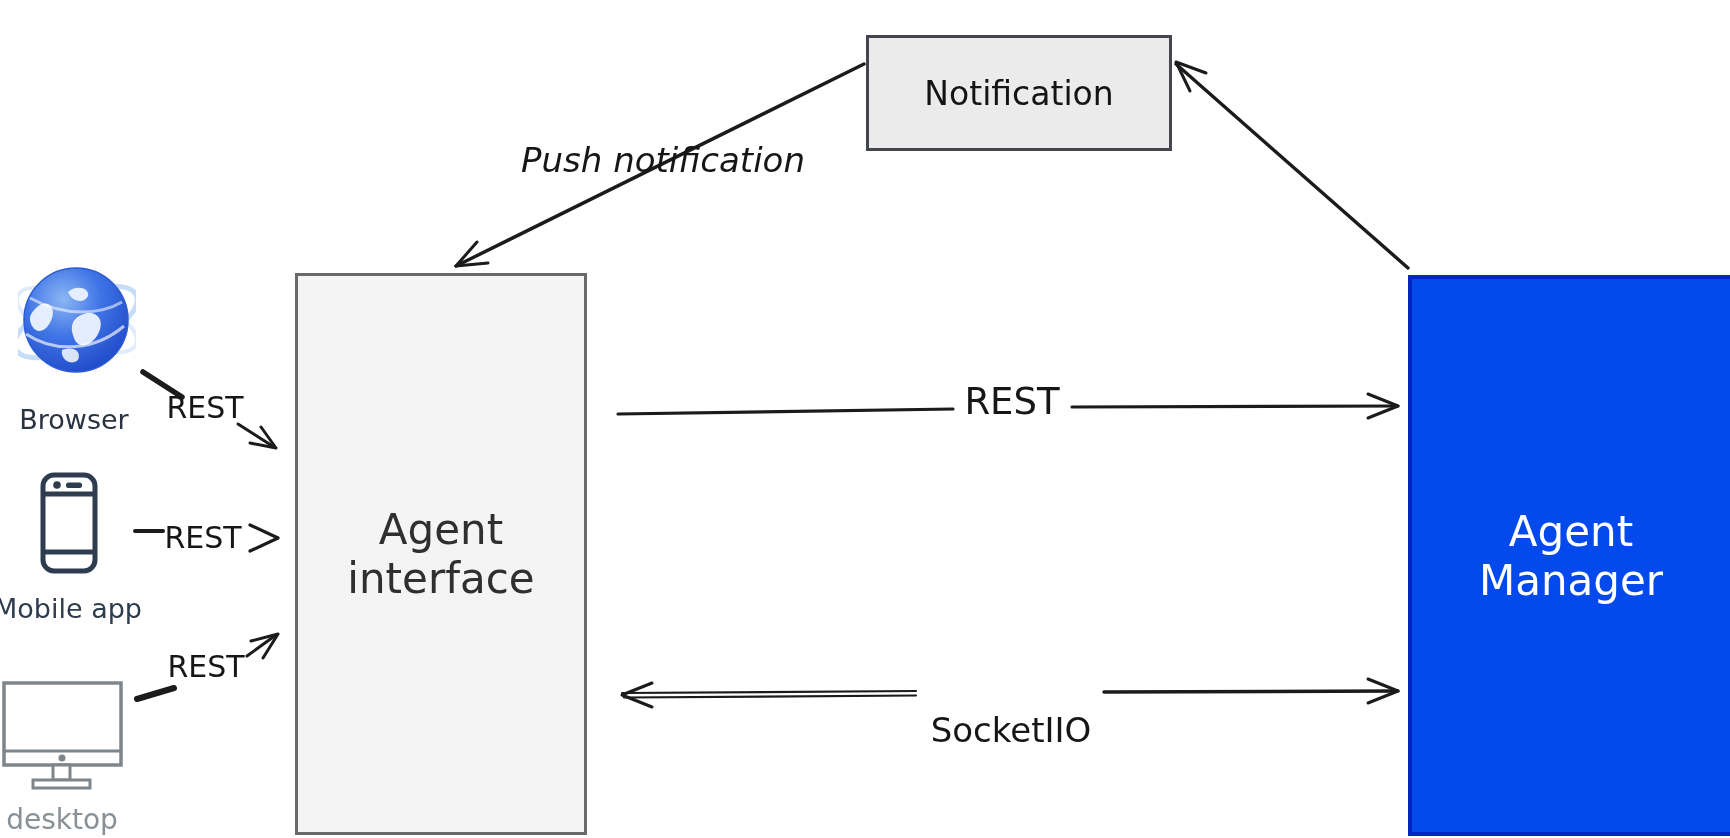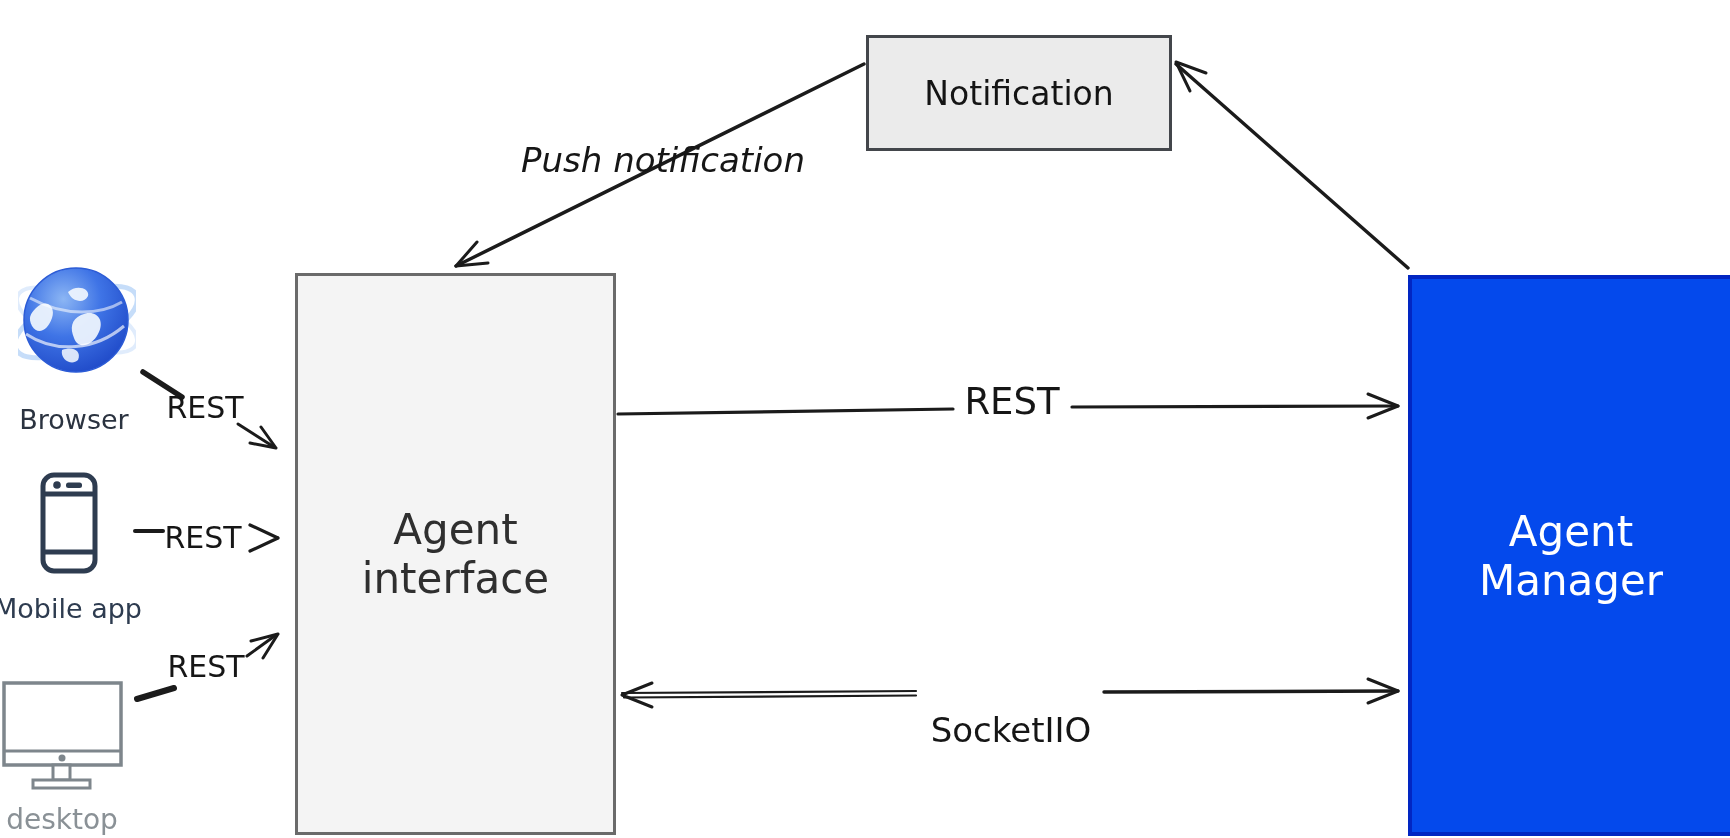--- a/index.html
+++ b/index.html
@@ -9,21 +9,21 @@
   }
   .node{position:absolute;box-sizing:border-box;display:flex;align-items:center;justify-content:center;text-align:center;}
   .node-fcm{
     left:866px;top:3px;width:306px;height:116px;
     background:#ebebeb;border:3px solid #43464b;
     font-size:33px;line-height:43px;color:#141414;
     flex-direction:column;
     margin-top:32px;
   }
   .node-interface{
-    left:295px;top:273px;width:321px;height:562px;
+    left:295px;top:273px;width:292px;height:562px;
     background:#f4f4f4;border:3px solid #6a6a6a;
     font-size:42px;color:#2f2f2f;
   }
   .node-manager{
     left:1408px;top:275px;width:326px;height:561px;
     background:#0449ec;border:4px solid #0226c2;
     font-size:42px;color:#ffffff;
   }
   .edge-label{
     position:absolute;transform:translate(-50%,-50%);

